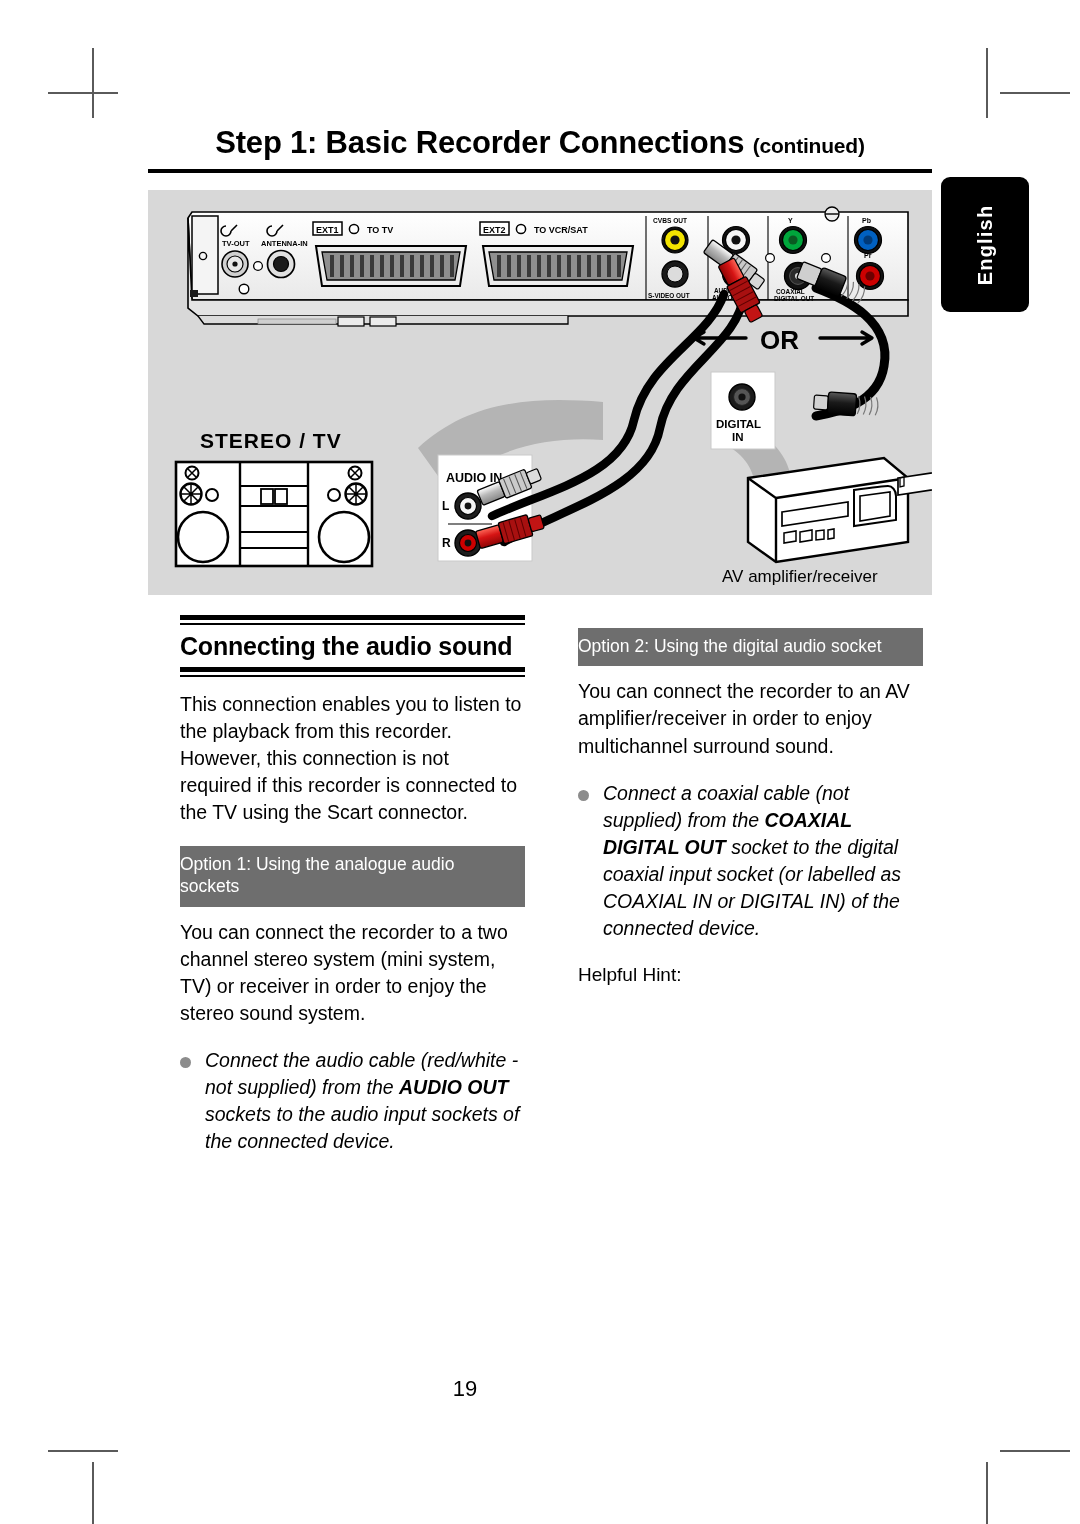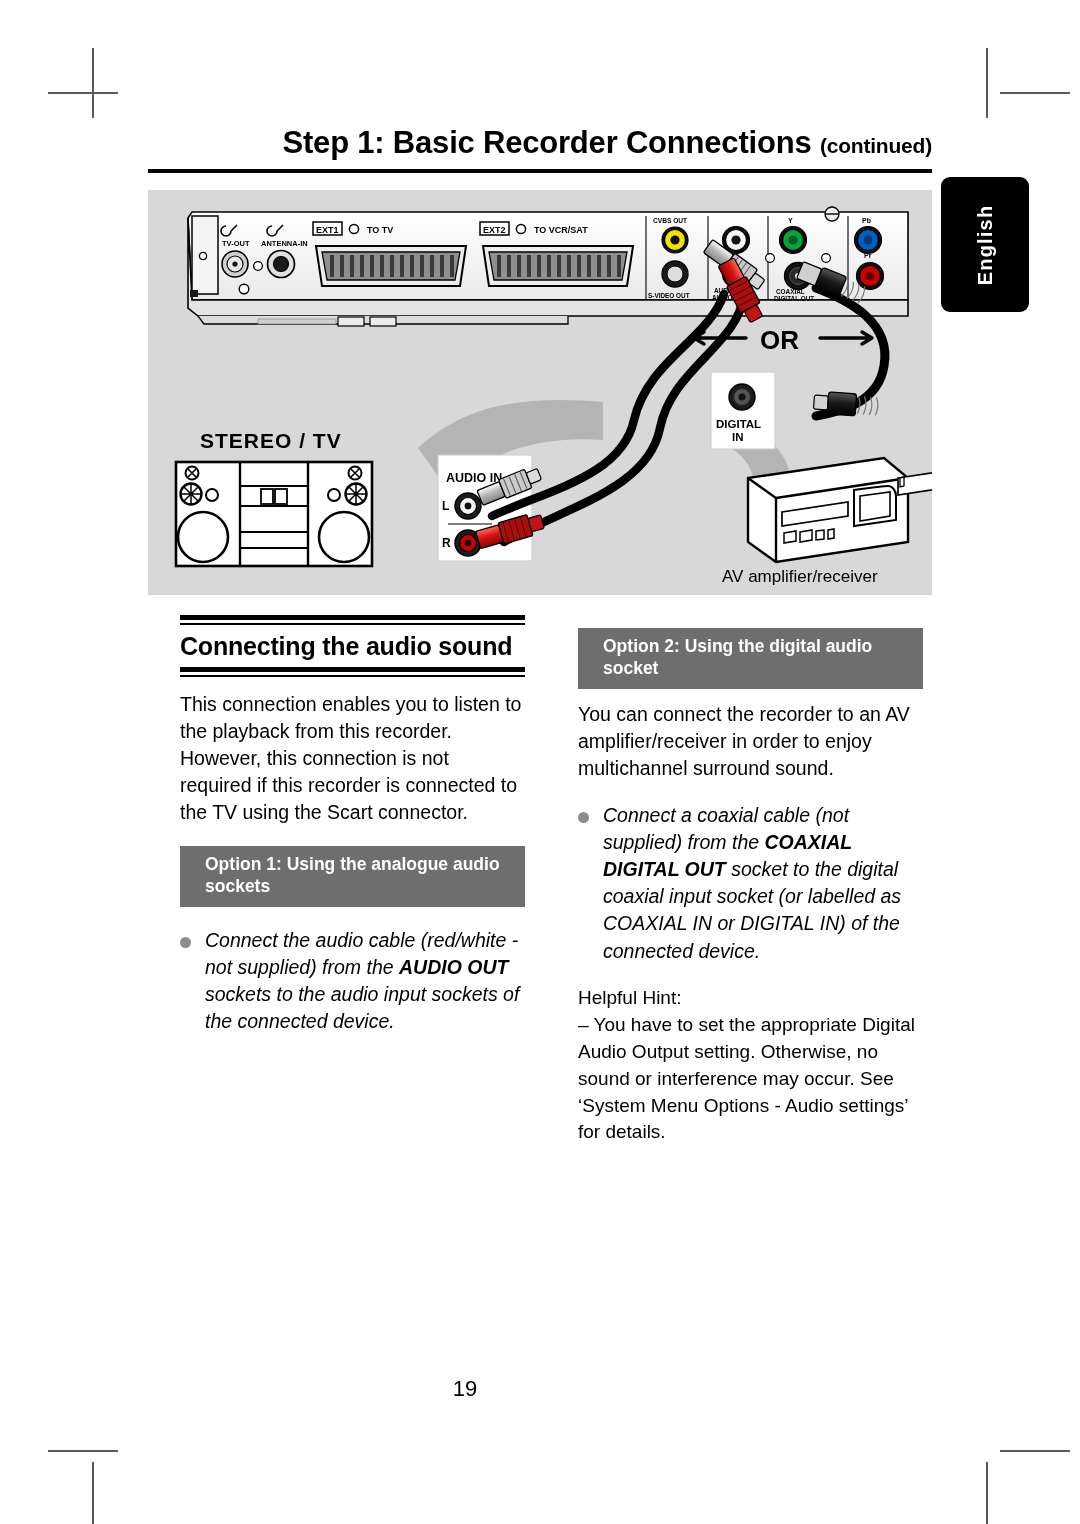--- a/index.html
+++ b/index.html
@@ -9,21 +9,21 @@
   }
 
   
   .crop{position:absolute;background:#5a5a5a;}
   .crop.h{height:2px;width:70px;}
   .crop.v{width:2px;height:70px;}
 
   
   #title-wrap{position:absolute;left:148px;top:126px;width:784px;}
   #page-title{
-    font-size:31px;font-weight:bold;text-align:right;letter-spacing:-0.2px;
+    font-size:31px;font-weight:bold;text-align:center;letter-spacing:-0.2px;
     white-space:nowrap;line-height:1.1;
   }
   #page-title .cont{font-size:21px;font-weight:bold;}
   #title-rule{margin-top:9px;border-top:4px solid #000;width:100%;}
 
   
   #english-tab{
     position:absolute;left:941px;top:177px;width:88px;height:135px;
     background:#000;border-radius:9px;
   }
@@ -47,22 +47,22 @@
   #col-right{left:578px;top:615px;}
 
   .sec-head-rules-top{border-top:5px solid #000;border-bottom:2px solid #000;height:3px;}
   .sec-head-rules-bot{border-top:5px solid #000;border-bottom:2px solid #000;height:3px;margin-top:5px;}
   h2.sec-title{
     font-size:25px;font-weight:bold;margin:8px 0 6px 0;line-height:1.1;
     letter-spacing:-0.2px;
   }
 
   .opt-bar{
-    background:#6e6e6e;color:#fff;font-weight:bold;font-size:17.5px;
-    padding:7px 11px 9px 25px;line-height:1.28;
+    background:#6e6e6e;color:#fff;font-weight:normal;font-size:17.5px;
+    padding:7px 11px 9px 0;line-height:1.28;
   }
 
   p.body{
     font-size:19.5px;line-height:1.39;margin:14px 0 0 0;
   }
   p.body.tight{margin-top:12px;}
   .bullet-row{display:flex;margin-top:20px;font-style:italic;}
   .bullet-dot{
     flex:0 0 auto;width:11px;height:11px;border-radius:50%;
     background:#8c8c8c;margin:10px 14px 0 0;
@@ -434,36 +434,36 @@
 
 <div class="col" id="col-left">
   <div class="sec-head-rules-top"></div>
   <h2 class="sec-title">Connecting the audio sound</h2>
   <div class="sec-head-rules-bot"></div>
 
   <p class="body">This connection enables you to listen to the playback from this recorder. However, this connection is not required if this recorder is connected to the TV using the Scart connector.</p>
 
   <div class="opt-bar" style="margin-top:20px;">Option 1: Using the analogue audio sockets</div>
 
+  <p class="body tight">You can connect the recorder to a two channel stereo system (mini system, TV) or receiver in order to enjoy the stereo sound system.</p>
 
   <div class="bullet-row">
     <div class="bullet-dot"></div>
     <div class="bullet-txt"><span>Connect the audio cable (red/white - not supplied) from the </span><span class="b">AUDIO OUT</span><span> sockets to the audio input sockets of the connected device.</span></div>
   </div>
 </div>
 
 <div class="col" id="col-right">
   <div class="opt-bar" style="margin-top:13px;">Option 2: Using the digital audio socket</div>
 
   <p class="body tight">You can connect the recorder to an AV amplifier/receiver in order to enjoy multichannel surround sound.</p>
 
   <div class="bullet-row">
     <div class="bullet-dot"></div>
     <div class="bullet-txt"><span>Connect a coaxial cable (not supplied) from the </span><span class="b">COAXIAL DIGITAL OUT</span><span> socket to the digital coaxial input socket (or labelled as COAXIAL IN or DIGITAL IN) of the connected device.</span></div>
   </div>
 
   <div class="hint">
     <div>Helpful Hint:</div>
-    <div>– You have to set the appropriate Digital Audio Output setting. Otherwise, no sound or interference may occur. See ‘System Menu Options - Audio settings’ for details.</div>
   </div>
 </div>
 
 <div id="page-num">19</div>
 
 </body></html>

